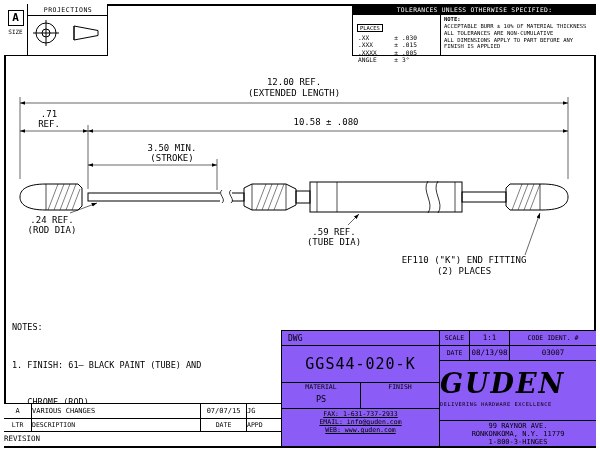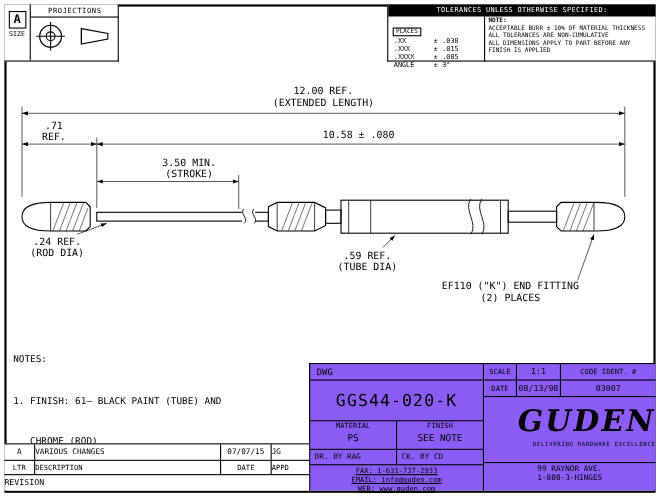--- a/index.html
+++ b/index.html
@@ -49,21 +49,21 @@
   .tb-by-row { height:14px; border-bottom:1px solid #000; display:flex; font-size:7px; line-height:13px; }
   .tb-by-cell { flex:1; padding-left:4px; }
   .tb-by-cell.first { border-right:1px solid #000; }
   .tb-contact { height:24px; text-align:center; font-size:6.5px; line-height:8px; padding-top:1px;text-decoration:underline; }
   .tb-scale-row, .tb-date-row { height:15px; border-bottom:1px solid #000; display:flex; }
   .tb-sm { font-size:6.5px; line-height:14px; text-align:center; }
   .tb-md { font-size:7.5px; line-height:14px; text-align:center; }
   .w30 { width:30px; border-right:1px solid #000; }
   .w40 { width:40px; border-right:1px solid #000; }
   .wfl { flex:1; }
-  .tb-logo { height:60px; border-bottom:1px solid #000; text-align:right; padding-top:8px; }
+  .tb-logo { height:60px; border-bottom:1px solid #000; text-align:left; padding-top:8px; }
   .logo-text { font-family:"DejaVu Serif", serif; font-weight:bold; font-style:italic; font-size:27px; line-height:30px; letter-spacing:2px; }
   .logo-tagline { font-size:5.2px; letter-spacing:.6px; margin-top:2px; }
   .tb-address { height:26px; text-align:center; font-size:7px; line-height:8.2px; padding-top:1px; }
 
   
   .revblock { position:absolute; left:4px; top:403px; width:277px; height:43px; border-top:1px solid #000; background:#fff; }
   .rev-row { display:flex; }
   .rev-r1 { height:15px; border-bottom:1px solid #000; font-size:7px; line-height:14px; }
   .rev-r2 { height:13px; border-bottom:1px solid #000; font-size:6.5px; line-height:12px; }
   .rev-r3 { height:13px; font-size:7.5px; line-height:13px; }
@@ -233,26 +233,21 @@
     <div class="tb-left">
       <div class="tb-dwg-row">DWG</div>
       <div class="tb-number">GGS44-020-K</div>
       <div class="tb-mat-row">
         <div class="tb-mat-cell first">
           <div class="tb-cell-label">MATERIAL</div>
           <div class="tb-cell-value">PS</div>
         </div>
         <div class="tb-mat-cell">
           <div class="tb-cell-label">FINISH</div>
-          <div class="tb-cell-value">SEE NOTE</div>
-        </div>
-      </div>
-      <div class="tb-by-row">
-        <div class="tb-by-cell first">DR. BY RAG</div>
-        <div class="tb-by-cell">CK. BY CD</div>
+        </div>
       </div>
       <div class="tb-contact">
         <div>FAX: 1-631-737-2933</div>
         <div>EMAIL: info@guden.com</div>
         <div>WEB: www.guden.com</div>
       </div>
     </div>
     <div class="tb-right">
       <div class="tb-scale-row">
         <div class="tb-sm w30">SCALE</div>
@@ -263,20 +258,21 @@
         <div class="tb-sm w30">DATE</div>
         <div class="tb-md w40">08/13/98</div>
         <div class="tb-md wfl">03007</div>
       </div>
       <div class="tb-logo">
         <div class="logo-text">GUDEN</div>
         <div class="logo-tagline">DELIVERING HARDWARE EXCELLENCE</div>
       </div>
       <div class="tb-address">
         <div>99 RAYNOR AVE.</div>
+        <div>RONKONKOMA, N.Y. 11779</div>
         <div>1-800-3-HINGES</div>
       </div>
     </div>
   </div>
 
   <div class="revblock">
     <div class="rev-row rev-r1">
       <div class="rc-ltr">A</div>
       <div class="rc-desc">VARIOUS CHANGES</div>
       <div class="rc-date">07/07/15</div>

